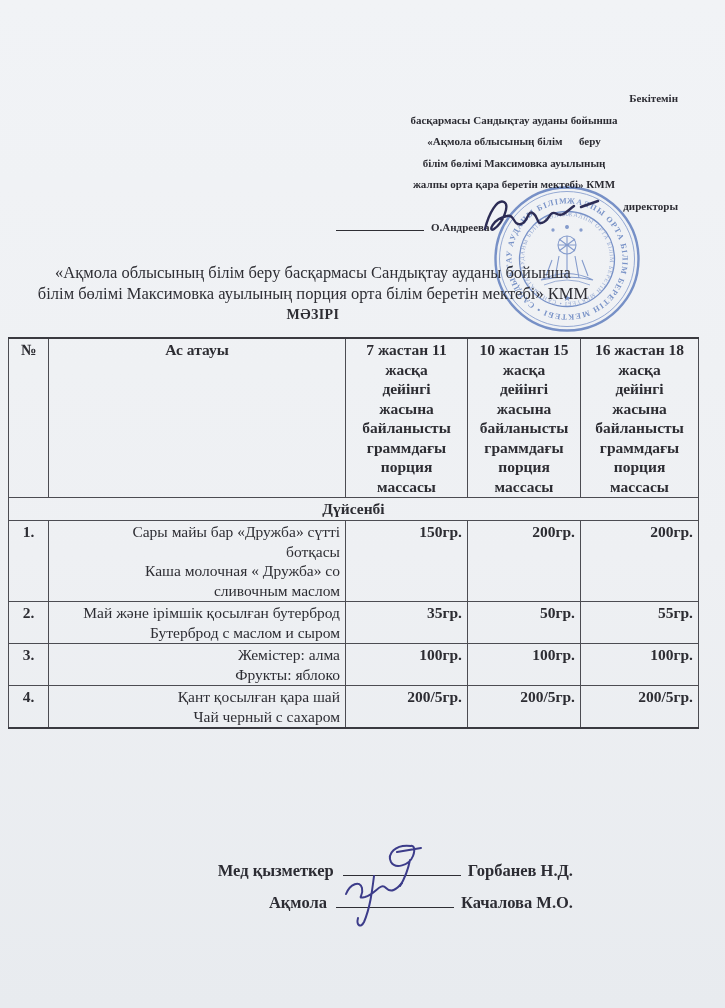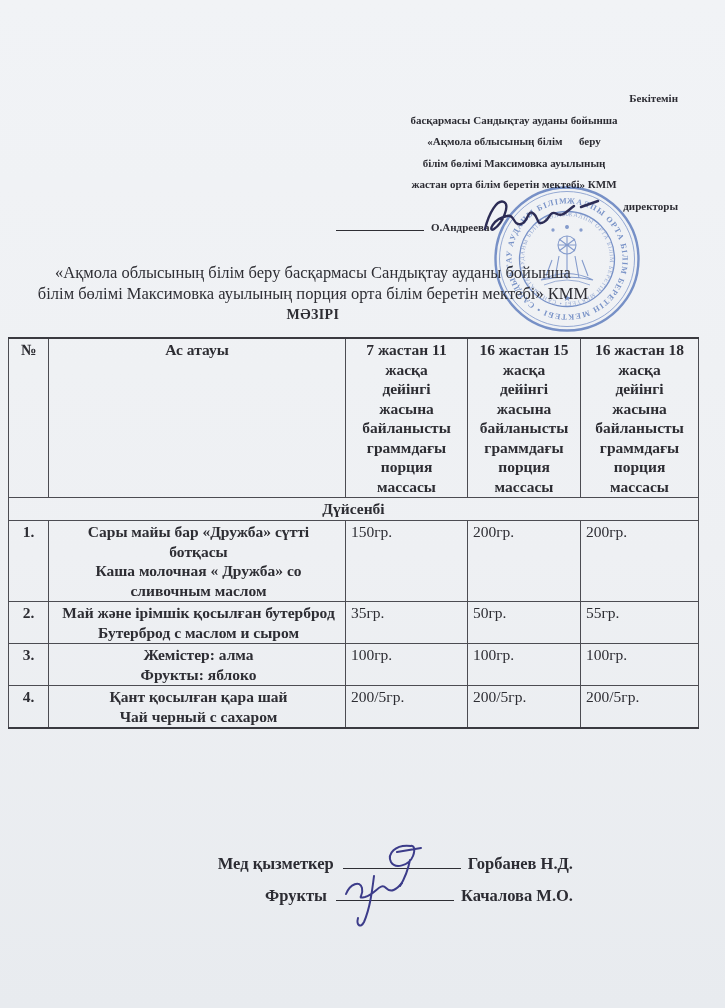--- a/index.html
+++ b/index.html
@@ -52,48 +52,48 @@
     border-collapse: collapse; table-layout: fixed;
     font-size: 15.5px; color: #2d2d33;
   }
   table.menu th, table.menu td {
     border: 1px solid #4c4c52; vertical-align: top;
     padding: 1px 5px; line-height: 19.5px;
   }
   table.menu tr.header-row th { border-top: 2.5px solid #3a3a40; font-weight: bold; text-align: center; }
   table.menu tr.last-row td { border-bottom: 2.5px solid #3a3a40; }
   .cell-num { font-weight: bold; text-align: center; }
-  .cell-dish { text-align: center; padding-left: 8px !important; font-weight: bold; }
-  .cell-qty { text-align: left; }
+  .cell-dish { text-align: right; padding-left: 8px !important; }
+  .cell-qty { text-align: right; font-weight: bold; }
   tr.day-row td { font-weight: bold; text-align: center; line-height: 20px; padding: 1px 12px; }
 
   
   .sign-block {
     position: absolute; left: 0; top: 854px; width: 573px;
     text-align: right; font-weight: bold; font-size: 16.5px; color: #2c2c33;
   }
-  .sign-row { margin-bottom: 12px; }
+  .sign-row { margin-bottom: 12px; margin-top: 7px; }
   .sig-underline-bottom {
     display: inline-block; width: 118px; height: 13px;
     border-bottom: 1.7px solid #2e2e34; margin: 0 7px 0 9px;
   }
   .sig-med { position: absolute; left: 377px; top: 838px; width: 62px; height: 52px; }
   .sig-cook { position: absolute; left: 336px; top: 866px; width: 74px; height: 64px; }
 </style>
 </head>
 <body>
 
 <div class="page">
 
   <div class="approval">
     <div class="align-right">Бекітемін</div>
     <div>басқармасы Сандықтау ауданы бойынша</div>
     <div>«Ақмола облысының білім   беру</div>
     <div>білім бөлімі Максимовка ауылының</div>
-    <div>жастан орта білім беретін мектебі» КММ</div>
+    <div>жалпы орта қара беретін мектебі» КММ</div>
     <div class="align-right">директоры</div>
     <div class="director-line">
       <span class="sig-underline-top"></span><span>О.Андреева</span>
     </div>
   </div>
 
   <svg class="stamp" viewBox="0 0 152 152">
     <defs>
       <path id="ringPath" d="M 76,20.5 a 55.5,55.5 0 1,1 -0.02,0" fill="none"></path>
       <path id="ringPath2" d="M 76,33 a 43,43 0 1,1 -0.02,0" fill="none"></path>
@@ -144,21 +144,21 @@
       <th>№</th>
       <th>Ас атауы</th>
       <th class="preline">7 жастан 11
 жасқа
 дейінгі
 жасына
 байланысты
 граммдағы
 порция
 массасы</th>
-      <th class="preline">16 жастан 15
+      <th class="preline">10 жастан 15
 жасқа
 дейінгі
 жасына
 байланысты
 граммдағы
 порция
 массасы</th>
       <th class="preline">16 жастан 18
 жасқа
 дейінгі
@@ -206,21 +206,21 @@
       <td class="cell-qty">200/5гр.</td>
     </tr>
   </tbody>
     </table>
 
   <div class="sign-block">
     <div class="sign-row">
       <span>Мед қызметкер</span><span class="sig-underline-bottom"></span><span>Горбанев Н.Д.</span>
     </div>
     <div class="sign-row">
-      <span>Фрукты</span><span class="sig-underline-bottom"></span><span>Качалова М.О.</span>
+      <span>Ақмола</span><span class="sig-underline-bottom"></span><span>Качалова М.О.</span>
     </div>
   </div>
 
   <svg class="sig-med" viewBox="0 0 62 52">
     <path d="M34,8 C18,6 10,16 14,24 C18,31 32,28 36,18 C39,10 36,7 34,8 M33,22 C31,32 28,40 23,48 M20,14 L44,10" fill="none" stroke="#3c3c8a" stroke-width="2" stroke-linecap="round"></path>
   </svg>
 
   <svg class="sig-cook" viewBox="0 0 74 64">
     <path d="M10,28 C14,18 24,14 26,22 C28,30 20,33 29,31 C40,28 44,16 50,22 C55,27 60,24 66,17 M38,10 C36,26 34,42 28,56 C25,62 20,60 22,52" fill="none" stroke="#3c3c8a" stroke-width="2" stroke-linecap="round"></path>
   </svg>

